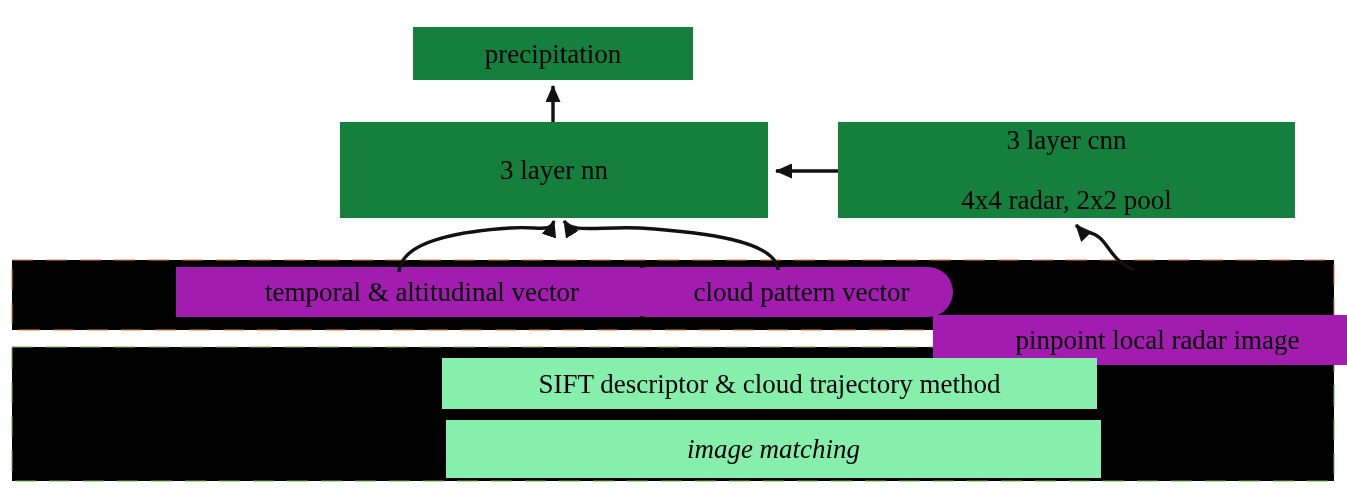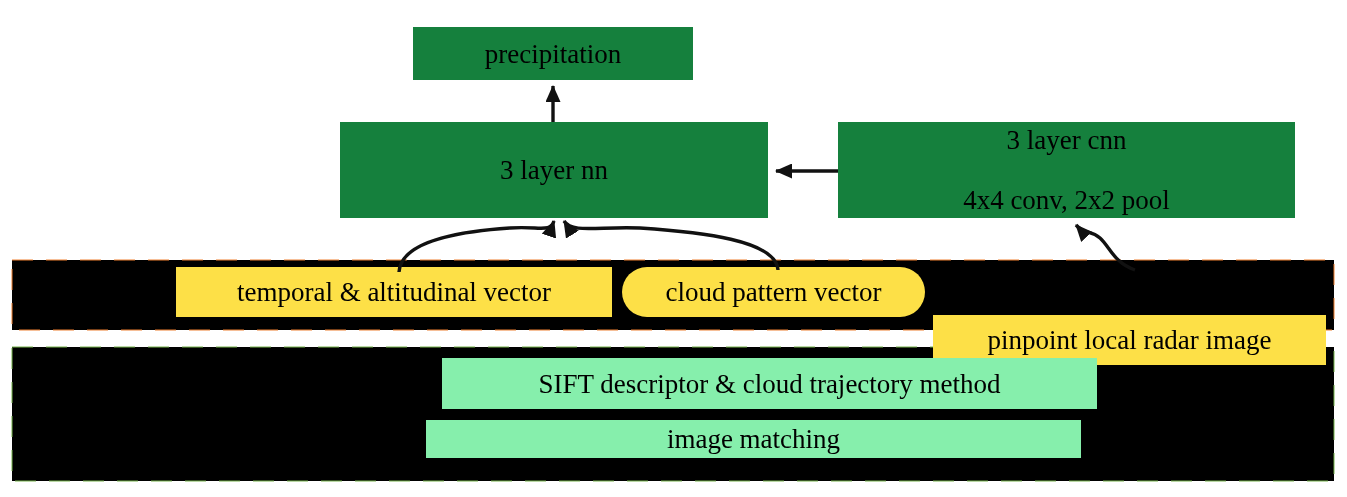--- a/index.html
+++ b/index.html
@@ -15,21 +15,21 @@
     position:absolute;
     display:flex;flex-direction:column;
     align-items:center;justify-content:center;
     text-align:center;
     font-size:27px;
     line-height:36px;
     color:#000;
   }
   .gray-box{background:#15803d;}
   .blue-box{background:#15803d;}
-  .orange-box{background:#fde047;}
+  .orange-box{background:#a21caf;padding-left:28px;}
   .green-box{background:#86efac;}
   .group-label{
     position:absolute;
     font-weight:bold;
     font-size:29px;
     line-height:32px;
     white-space:nowrap;
   }
   #overlay{
     position:absolute;left:0;top:0;width:1347px;height:497px;
@@ -50,41 +50,41 @@
   <div class="box gray-box" style="left:413px;top:27px;width:280px;height:53px;">
     <span>precipitation</span>
   </div>
 
   <div class="box blue-box" style="left:340px;top:122px;width:428px;height:96px;">
     <span>3 layer nn</span>
   </div>
 
   <div class="box blue-box" style="left:838px;top:122px;width:457px;height:96px;justify-content:space-between;">
     <span>3 layer cnn</span>
-    <span>4x4 conv, 2x2 pool</span>
+    <span>4x4 radar, 2x2 pool</span>
   </div>
 
   <div class="group-label" style="left:27px;top:279px;">Features</div>
 
   <div class="box orange-box" style="left:176px;top:267px;width:436px;height:50px;">
     <span>temporal &amp; altitudinal vector</span>
   </div>
   <div class="box orange-box" style="left:622px;top:267px;width:303px;height:50px;border-radius:25px;">
     <span>cloud pattern vector</span>
   </div>
   <div class="box orange-box" style="left:933px;top:267px;width:393px;height:50px;margin-top:48px;">
     <span>pinpoint local radar image</span>
   </div>
 
   <div class="group-label" style="left:27px;top:398px;">Pre-processing</div>
 
   <div class="box green-box" style="left:442px;top:358px;width:655px;height:51px;">
     <span>SIFT descriptor &amp; cloud trajectory method</span>
   </div>
-  <div class="box green-box" style="left:426px;top:420px;width:655px;height:38px;">
+  <div class="box green-box" style="left:446px;top:420px;width:655px;height:58px;font-style:italic;">
     <span>image matching</span>
   </div>
 
   <svg id="overlay" viewBox="0 0 1347 497">
     <defs>
       <marker id="ah" markerUnits="userSpaceOnUse" markerWidth="17" markerHeight="15" viewBox="0 0 17 15" refX="16" refY="7.5" orient="auto">
         <path d="M0,0 L17,7.5 L0,15 Z" fill="#111111"></path>
       </marker>
     </defs>
 

